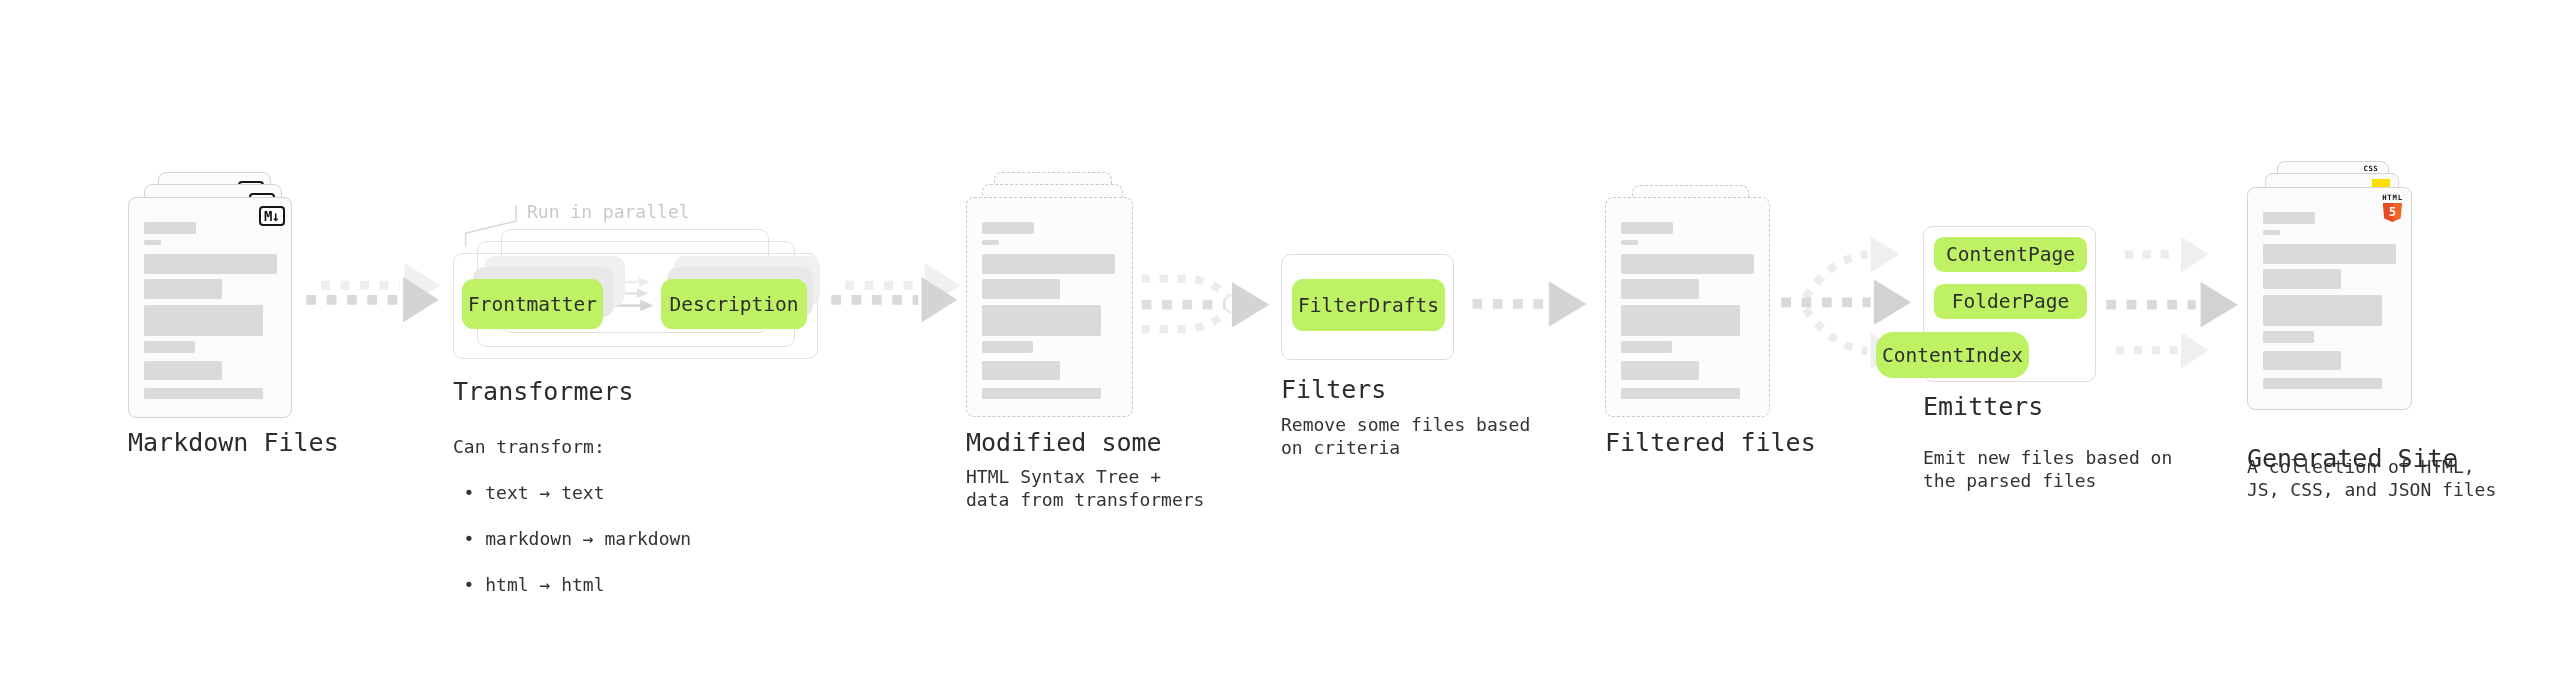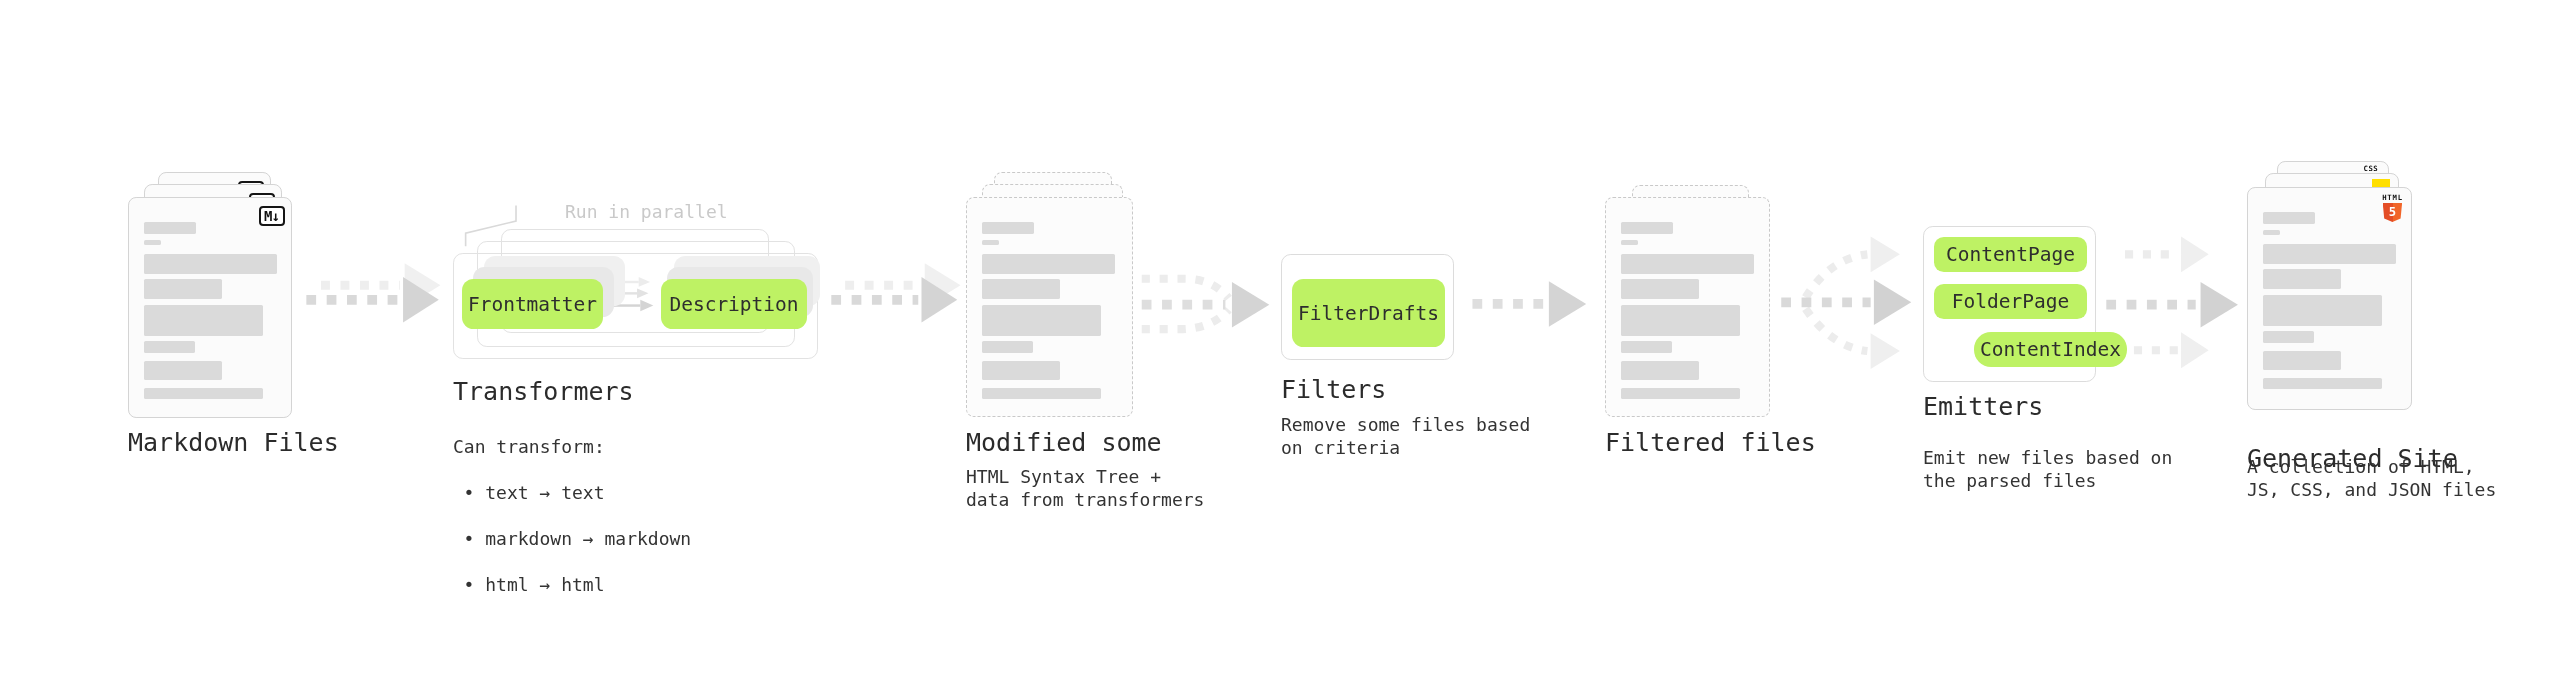--- a/index.html
+++ b/index.html
@@ -35,21 +35,21 @@
   .sheet{position:absolute;box-sizing:border-box;border:1.6px solid #e2e2e2;border-radius:9.8px;background:transparent;}
   .frame{position:absolute;box-sizing:border-box;border:1.6px solid #dcdcdc;border-radius:9.8px;background:#ffffff;}
   .pill{position:absolute;box-sizing:border-box;background:#bef264;border-radius:11.4px;
         display:flex;align-items:center;justify-content:center;font-size:19.5px;color:#2e2e2e;white-space:nowrap;}
   .pill.l2{background:#e8e8e8;}
   .pill.l3{background:#f0f0f0;}
 
   
   .label{position:absolute;font-size:25px;font-weight:500;color:#2b2b2b;white-space:nowrap;}
   .caption{position:absolute;font-size:18px;line-height:23px;color:#333333;white-space:pre-line;}
-  .annotation{position:absolute;font-size:18px;color:#c9c9c9;white-space:nowrap;margin-left:38px;}
+  .annotation{position:absolute;font-size:18px;color:#c9c9c9;white-space:nowrap;}
   .cap-item{padding-left:10.6px;}
 
   
   .badge-css{position:absolute;top:3.3px;right:8.1px;width:16.3px;text-align:left;}
   .badge-css .w{font-size:7.3px;font-weight:bold;color:#111;line-height:7.3px;letter-spacing:0.4px;}
   .badge-css .b{width:14.6px;height:3.3px;background:#2b6bf3;margin:0.8px auto 0;}
   .badge-js{position:absolute;top:4.9px;right:8.1px;width:18px;height:10.6px;background:#ffdf00;}
   .html5-logo{position:absolute;top:5.7px;right:8.1px;width:21px;text-align:right;}
   .html5-logo .w{font-size:7.3px;font-weight:bold;color:#111;line-height:8.1px;letter-spacing:0.8px;}
   .html5-logo .shield{
@@ -174,21 +174,21 @@
         <div class="bar sk6"></div>
         <div class="bar sk7"></div>
         <div class="bar sk8"></div>
       </div>
   </div>
   <div class="label" style="left:966px;top:428px;">Modified some</div>
   <div class="caption" style="left:966px;top:465px;">HTML Syntax Tree +
 data from transformers</div>
 
   <div class="frame" style="left:1281px;top:254px;width:173px;height:106px;"></div>
-  <div class="pill" style="left:1292px;top:279px;width:153px;height:68px;">FilterDrafts</div>
+  <div class="pill" style="left:1292px;top:279px;width:153px;height:52px;">FilterDrafts</div>
   <div class="label" style="left:1281px;top:375px;">Filters</div>
   <div class="caption" style="left:1281px;top:413px;">Remove some files based
 on criteria</div>
 
   <div class="card dashed" style="left:1632px;top:185px;width:117px;height:65px;"></div>
   <div class="card dashed" style="left:1605px;top:197px;width:165px;height:220px;">
     <div class="skel">
         <div class="bar sk1"></div>
         <div class="bar sk2"></div>
         <div class="bar sk3"></div>
@@ -197,21 +197,21 @@
         <div class="bar sk6"></div>
         <div class="bar sk7"></div>
         <div class="bar sk8"></div>
       </div>
   </div>
   <div class="label" style="left:1605px;top:428px;">Filtered files</div>
 
   <div class="frame" style="left:1923px;top:226px;width:173px;height:156px;"></div>
   <div class="pill" style="left:1934px;top:237px;width:153px;height:35px;border-radius:9.8px;">ContentPage</div>
   <div class="pill" style="left:1934px;top:284px;width:153px;height:35px;border-radius:9.8px;">FolderPage</div>
-  <div class="pill" style="left:1974px;top:332px;width:153px;height:35px;border-radius:17px;">ContentIndex</div>
+  <div class="pill" style="left:1876px;top:332px;width:153px;height:46px;border-radius:17px;">ContentIndex</div>
   <div class="label" style="left:1923px;top:392px;">Emitters</div>
   <div class="caption" style="left:1923px;top:430px;margin-top:16px;">Emit new files based on
 the parsed files</div>
 
   <div class="card" style="left:2277px;top:161px;width:112px;height:65px;">
     <div class="badge-css">
       <div class="w">CSS</div>
       <div class="b"></div>
     </div>
   </div>

